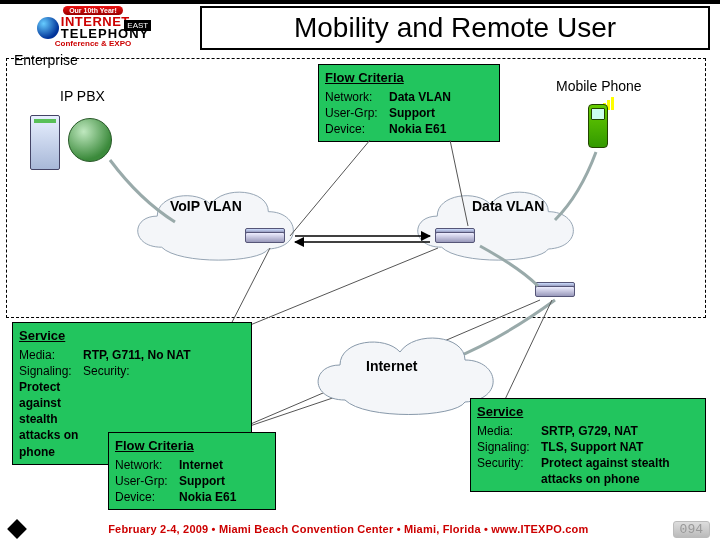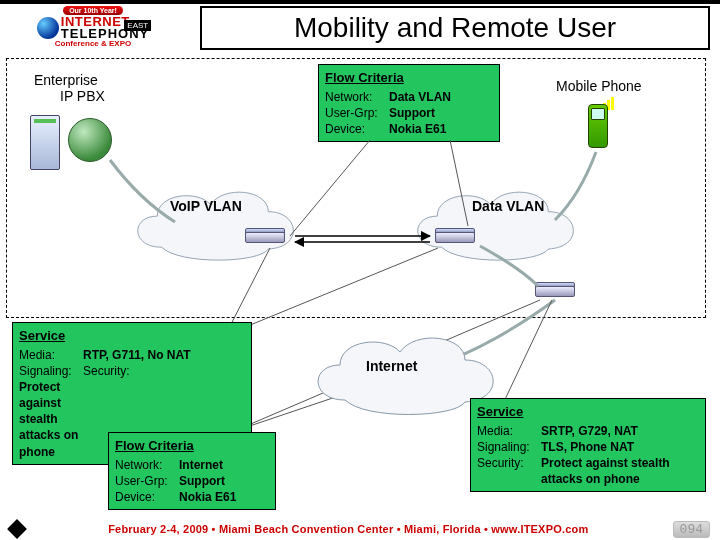--- a/index.html
+++ b/index.html
@@ -61,21 +61,21 @@
       <span class="line2">TELEPHONY</span>
     </span>
     <span class="east">EAST</span>
   </div>
   <div class="line3">Conference &amp; EXPO</div>
 </div>
 
 <div class="title">Mobility and Remote User</div>
 
 <div class="dashbox" style="left:6px; top:58px; width:700px; height:260px;"></div>
-<div class="lbl" style="left:14px; top:72px;margin-left:20px;">Enterprise</div>
+<div class="lbl" style="left:14px; top:52px;">Enterprise</div>
 
 <div class="lbl" style="left:60px; top:88px;">IP PBX</div>
 <div class="ippbx" style="left:30px; top:100px;">
   <div class="server"></div>
   <div class="hub"></div>
 </div>
 
 <div class="box" style="left:318px; top:64px; width:182px;">
   <div class="hd">Flow Criteria</div>
   <div class="kv">
@@ -171,21 +171,21 @@
   </svg>
 </div>
 <div class="lbl bold" style="left:366px; top:358px;">Internet</div>
 
 <div class="box" style="left:470px; top:398px; width:236px;">
   <div class="hd">Service</div>
   <div class="kv">
     <span class="k">Media:</span>
         <span class="v">SRTP, G729, NAT</span>
     <span class="k">Signaling:</span>
-        <span class="v">TLS, Phone NAT</span>
+        <span class="v">TLS, Support NAT</span>
     <span class="k">Security:</span>
         <span class="v">Protect against stealth attacks on phone</span>
   </div>
 </div>
 
 <div class="box" style="left:108px; top:432px; width:168px;">
   <div class="hd">Flow Criteria</div>
   <div class="kv">
     <span class="k">Network:</span>
         <span class="v">Internet</span>

